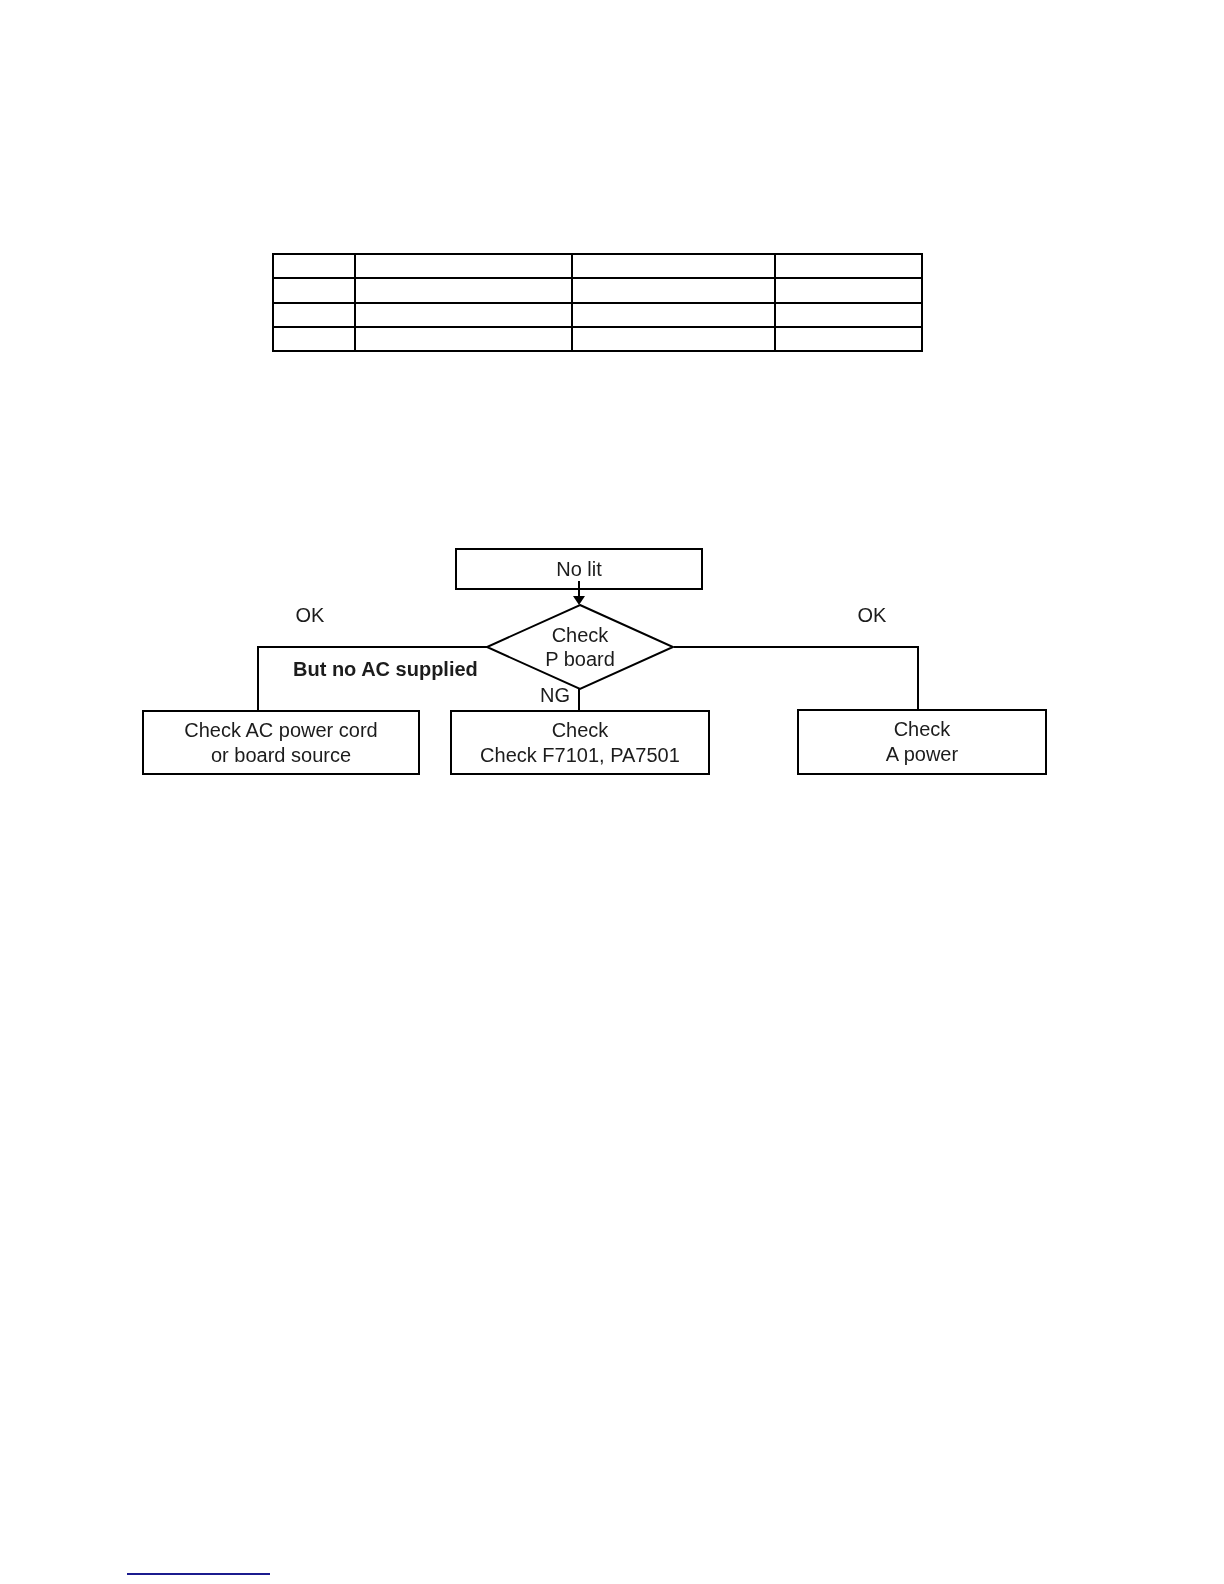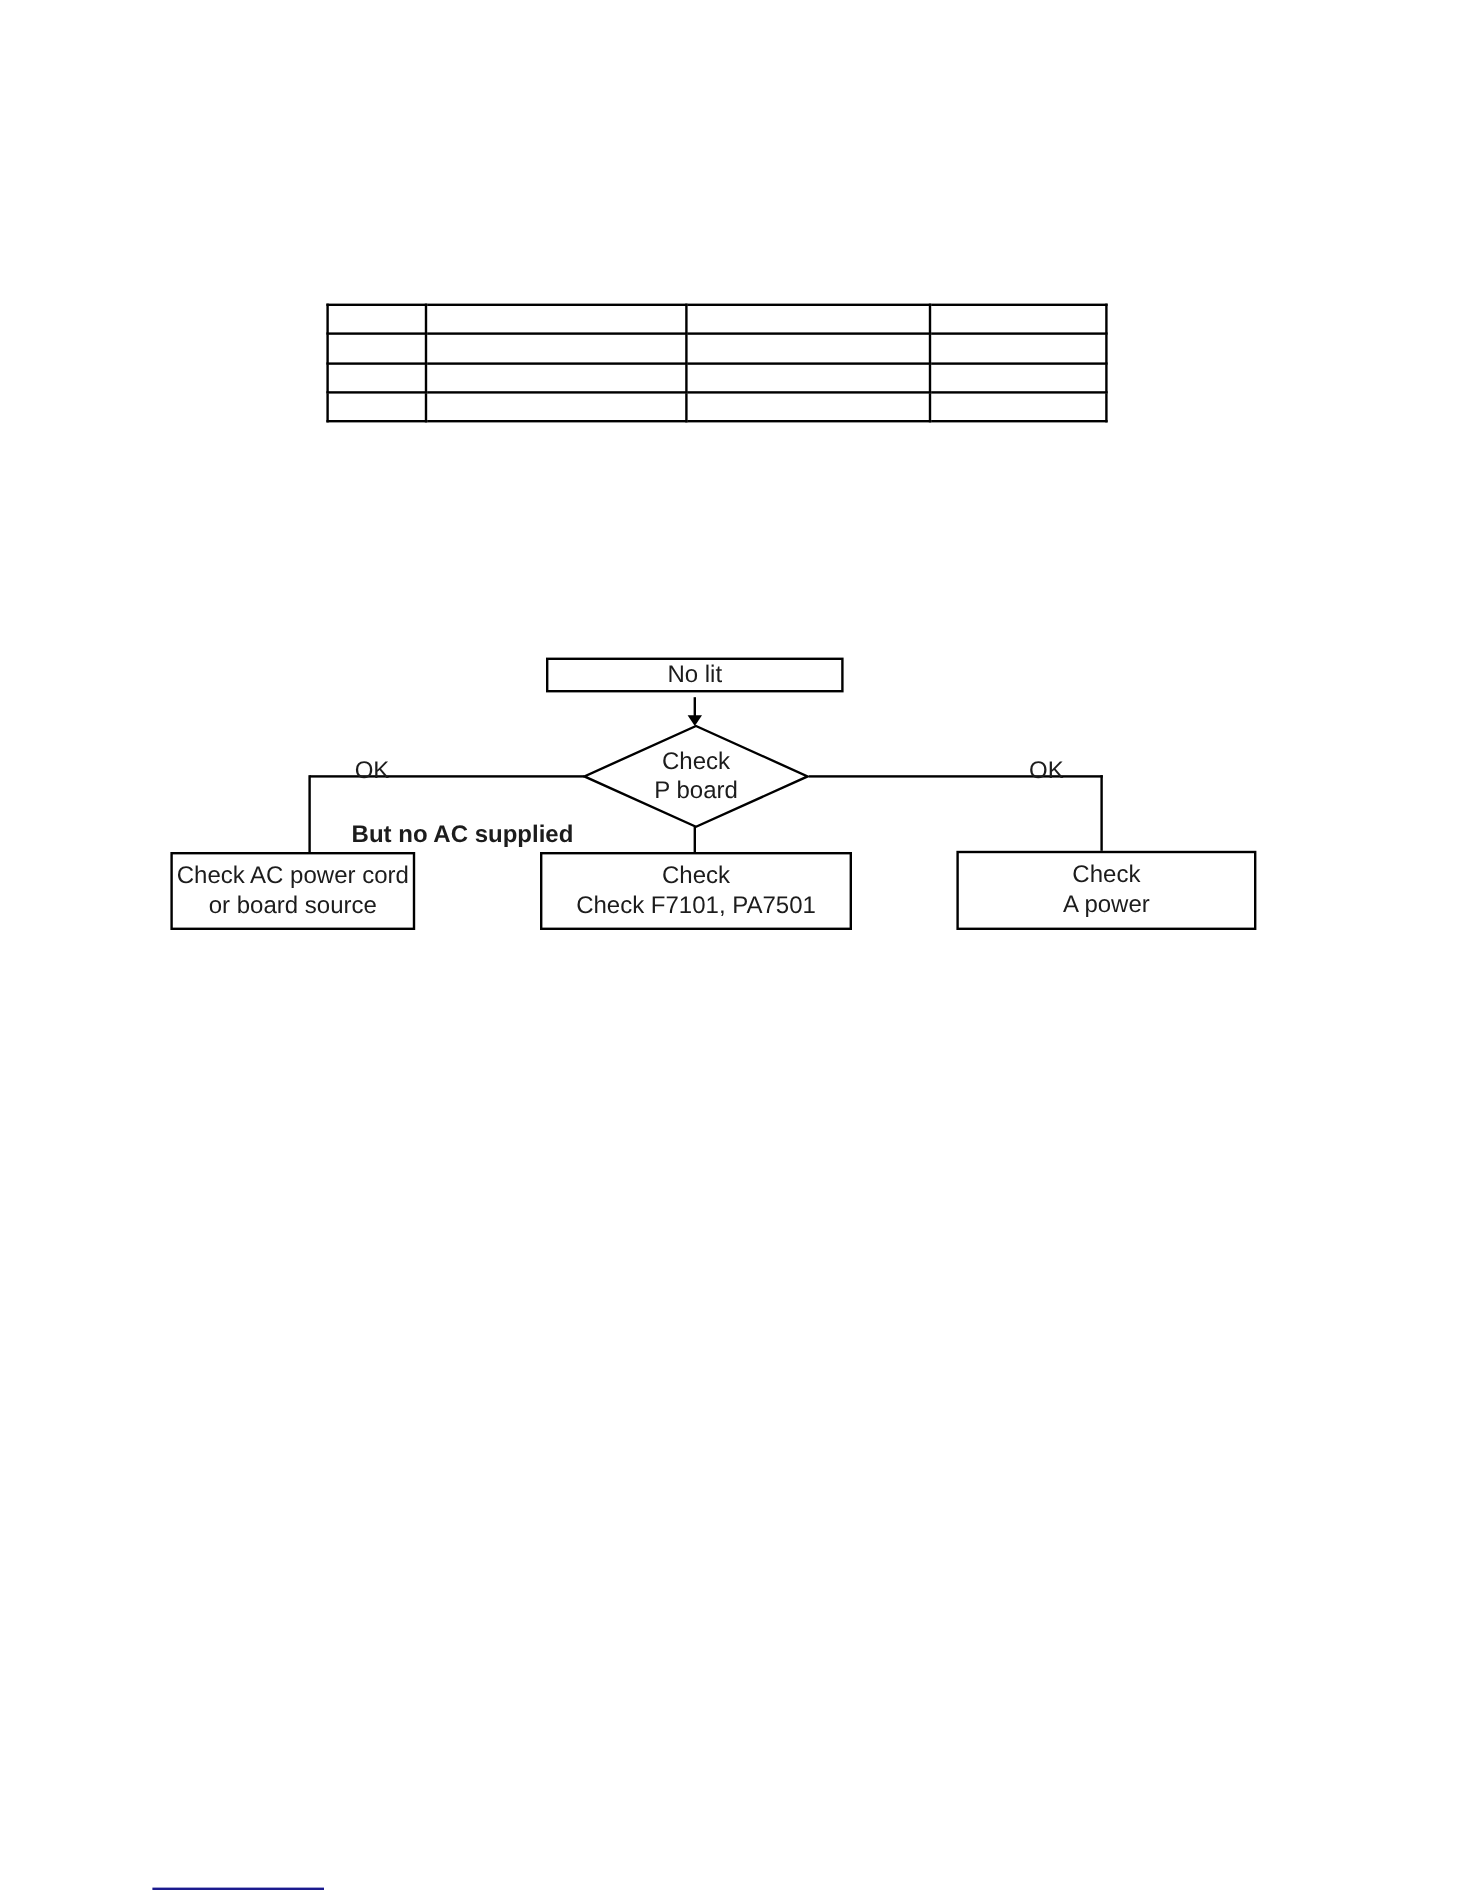--- a/index.html
+++ b/index.html
@@ -41,22 +41,22 @@
     border: 2px solid #000;
     background: #fff;
     display: flex;
     flex-direction: column;
     align-items: center;
     justify-content: center;
     text-align: center;
     font-size: 20px;
     line-height: 25px;
   }
-  .fc-start  { left: 455px; top: 548px; width: 248px; height: 29px; }
-  .fc-left   { left: 142px; top: 710px; width: 204px; height: 65px; }
+  .fc-start  { left: 455px; top: 548px; width: 248px; height: 42px; }
+  .fc-left   { left: 142px; top: 710px; width: 278px; height: 65px; }
   .fc-middle { left: 450px; top: 710px; width: 260px; height: 65px; }
   .fc-right  { left: 797px; top: 709px; width: 250px; height: 66px; }
 
   .fc-diamond-wrap { position: absolute; left: 484px; top: 603px; width: 192px; height: 88px; }
   .fc-diamond-text {
     position: absolute;
     left: 484px; top: 603px; width: 192px; height: 88px;
     display: flex; flex-direction: column; align-items: center; justify-content: center;
     text-align: center; font-size: 20px; line-height: 24px;
   }
@@ -71,21 +71,21 @@
 
   .arrowhead {
     position: absolute;
     left: 573px; top: 596px;
     width: 0; height: 0;
     border-left: 6px solid transparent;
     border-right: 6px solid transparent;
     border-top: 9px solid #000;
   }
 
-  .fc-label { position: absolute; font-size: 20px; line-height: 22px; white-space: nowrap; margin-top: 27px; }
+  .fc-label { position: absolute; font-size: 20px; line-height: 22px; white-space: nowrap; }
   .lbl-ok-left  { left: 280px; top: 604px; width: 60px; text-align: center; }
   .lbl-ok-right { left: 842px; top: 604px; width: 60px; text-align: center; }
   .lbl-no-ac    { left: 293px; top: 658px; font-weight: bold; }
   .lbl-ng       { left: 528px; top: 684px; width: 42px; text-align: right; }
 
   
   .footer-link {
     position: absolute;
     left: 127px; top: 1573px;
     width: 143px; height: 2px;

